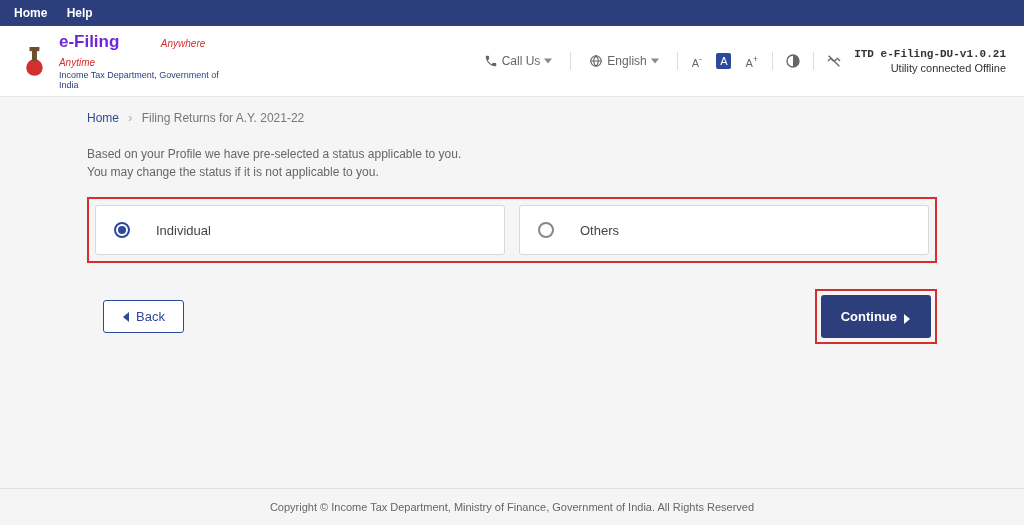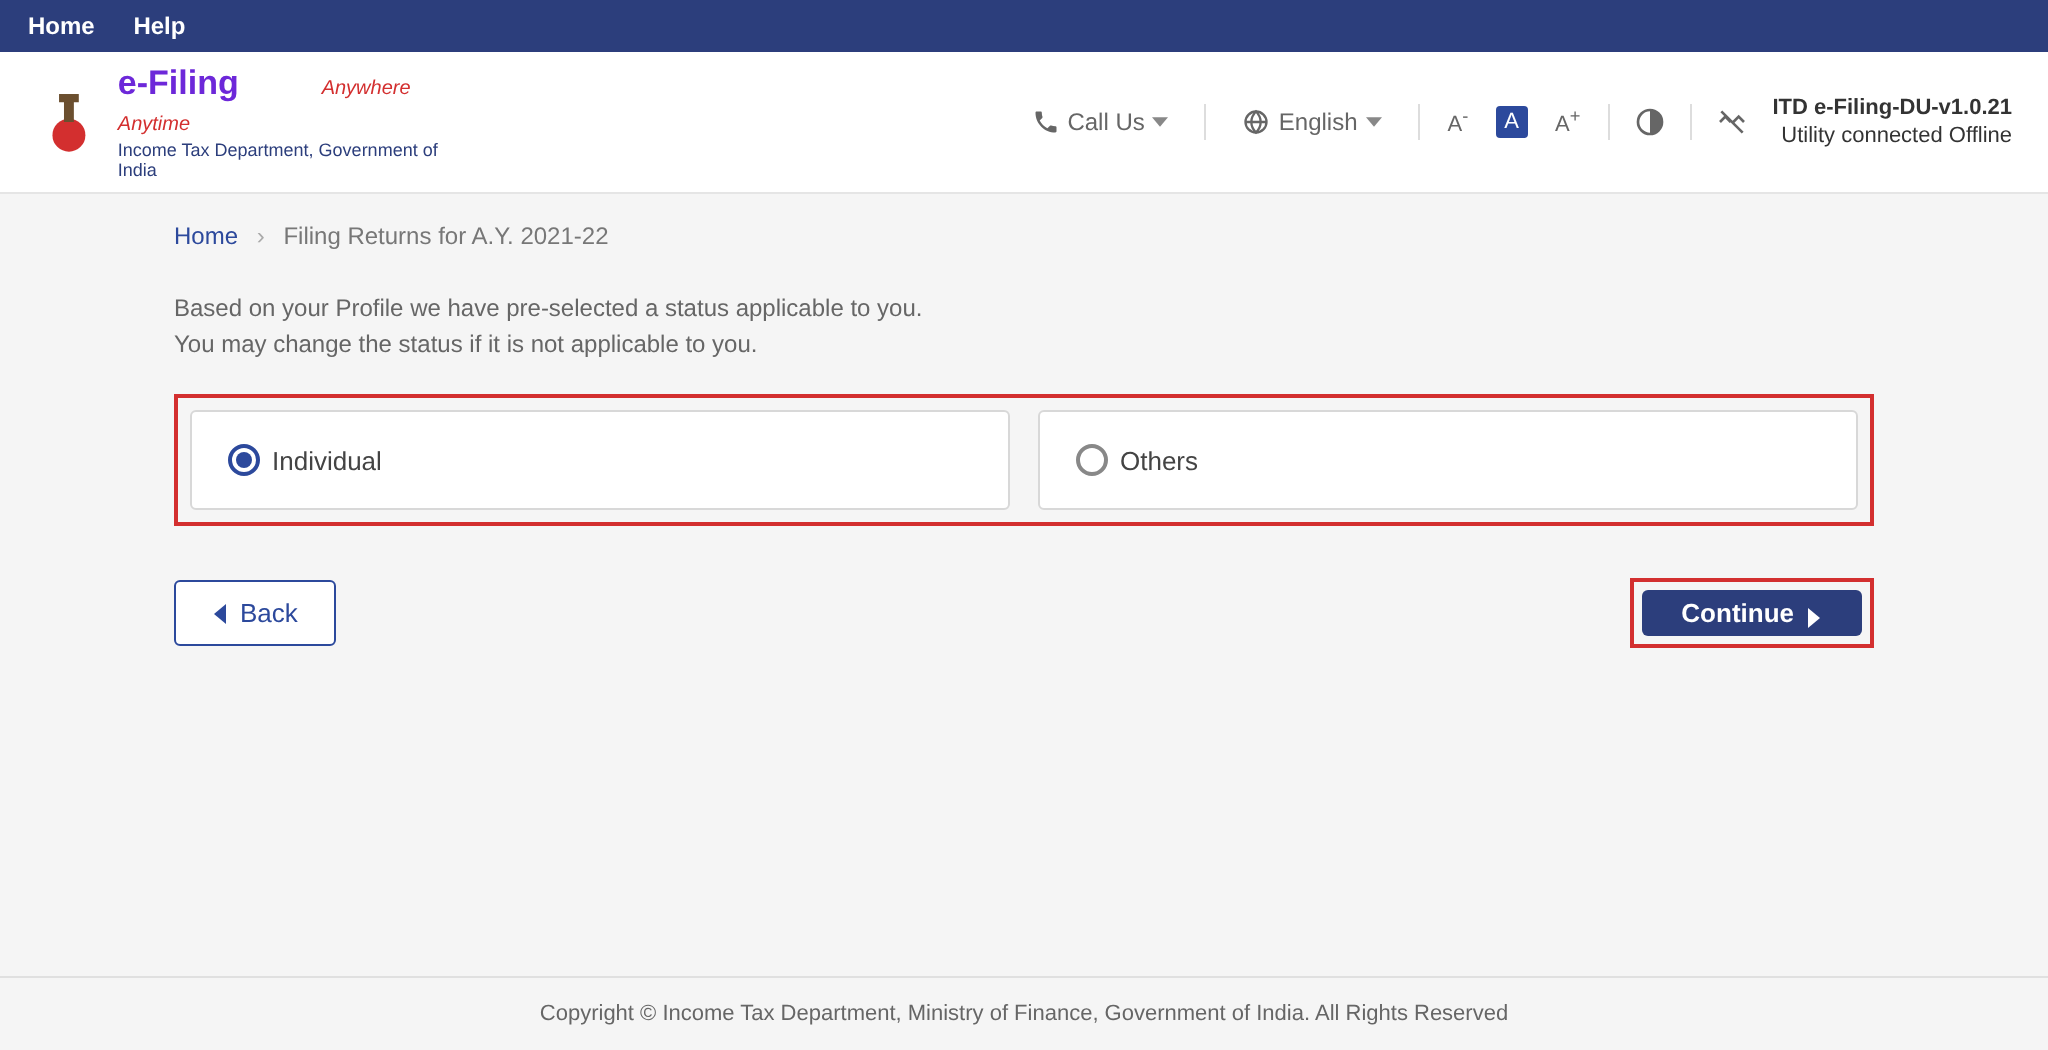--- a/index.html
+++ b/index.html
@@ -16,43 +16,43 @@
     .brand-text .t3 { font-size: 9px; color: #2c3e7c; display: block; }
     
     .app-title { color: #2c499c; font-size: 13px; font-weight: bold; margin-left: 60px; line-height: 1.3; }
     
     .header-right { margin-left: auto; display: flex; align-items: center; gap: 12px; color: #666; font-size: 12px; }
     .hr-item { display: flex; align-items: center; gap: 4px; padding: 0 6px; cursor: pointer; }
     .sep { height: 18px; border-left: 1px solid #ddd; }
     .font-btn-active { background: #2c499c; color: #fff; padding: 2px 4px; font-size: 11px; border-radius: 2px; }
     .font-btn { color: #666; font-size: 11px; padding: 2px 2px; }
     .version-box { text-align: right; font-size: 11px; color: #333; line-height: 1.3; }
-    .version-box .v1 { font-weight: bold; }
+    .version-box .v1 { font-weight: bold; font-family: Liberation Mono, monospace; }
     
     .main { flex: 1; padding: 0; }
     .container { width: 850px; margin: 0 auto; padding: 14px 0 0 0; }
     
     .breadcrumb { font-size: 12px; color: #777; margin-bottom: 20px; }
     .breadcrumb a { color: #2c499c; text-decoration: none; }
     .breadcrumb .chev { margin: 0 6px; color: #aaa; }
     
     h1 { font-size: 24px; color: #222; font-weight: 600; line-height: 1.3; margin-bottom: 6px; }
     .subtitle { font-size: 12px; color: #666; line-height: 1.5; margin-bottom: 16px; }
     
     .options-wrap { border: 2px solid #d32f2f; padding: 6px; display: flex; gap: 14px; margin-bottom: 26px; }
-    .option-card { flex: 1; background: #fff; border: 1px solid #d8d8d8; border-radius: 3px; padding: 16px 18px; display: flex; align-items: center; gap: 6px; cursor: pointer; font-size: 13px; color: #444; }
+    .option-card { flex: 1; background: #fff; border: 1px solid #d8d8d8; border-radius: 3px; padding: 16px 18px; display: flex; align-items: center; gap: 26px; cursor: pointer; font-size: 13px; color: #444; }
     .radio { width: 16px; height: 16px; border: 2px solid #888; border-radius: 50%; display: inline-flex; align-items: center; justify-content: center; flex-shrink: 0; }
     .radio.selected { border-color: #2c499c; }
     .radio.selected::after { content: ""; width: 8px; height: 8px; background: #2c499c; border-radius: 50%; }
     
     .actions { display: flex; justify-content: space-between; align-items: center; }
-    .btn-back-wrap { display: inline-block; }
+    .btn-back-wrap { display: inline-block; margin-left: 16px; }
     .btn-back { background: #fff; border: 1px solid #2c499c; color: #2c499c; padding: 8px 18px; font-size: 13px; border-radius: 3px; cursor: pointer; display: flex; align-items: center; gap: 6px; }
     .btn-continue-wrap { border: 2px solid #d32f2f; padding: 4px; display: inline-block; }
-    .btn-continue { background: #2c3e7c; border: none; color: #fff; padding: 4px 20px; font-size: 13px; font-weight: bold; border-radius: 3px; cursor: pointer; display: flex; align-items: flex-end; gap: 6px; }
+    .btn-continue { background: #2c3e7c; border: none; color: #fff; padding: 14px 20px; font-size: 13px; font-weight: bold; border-radius: 3px; cursor: pointer; display: flex; align-items: flex-end; gap: 6px; }
     
     .footer { text-align: center; font-size: 11px; color: #666; padding: 12px 0; border-top: 1px solid #e0e0e0; background: #f5f5f5; }
     
     svg { display: block; }
   </style>
 </head>
 <body>
 
 <div class="top-nav">
   <a href="#">Home</a>

